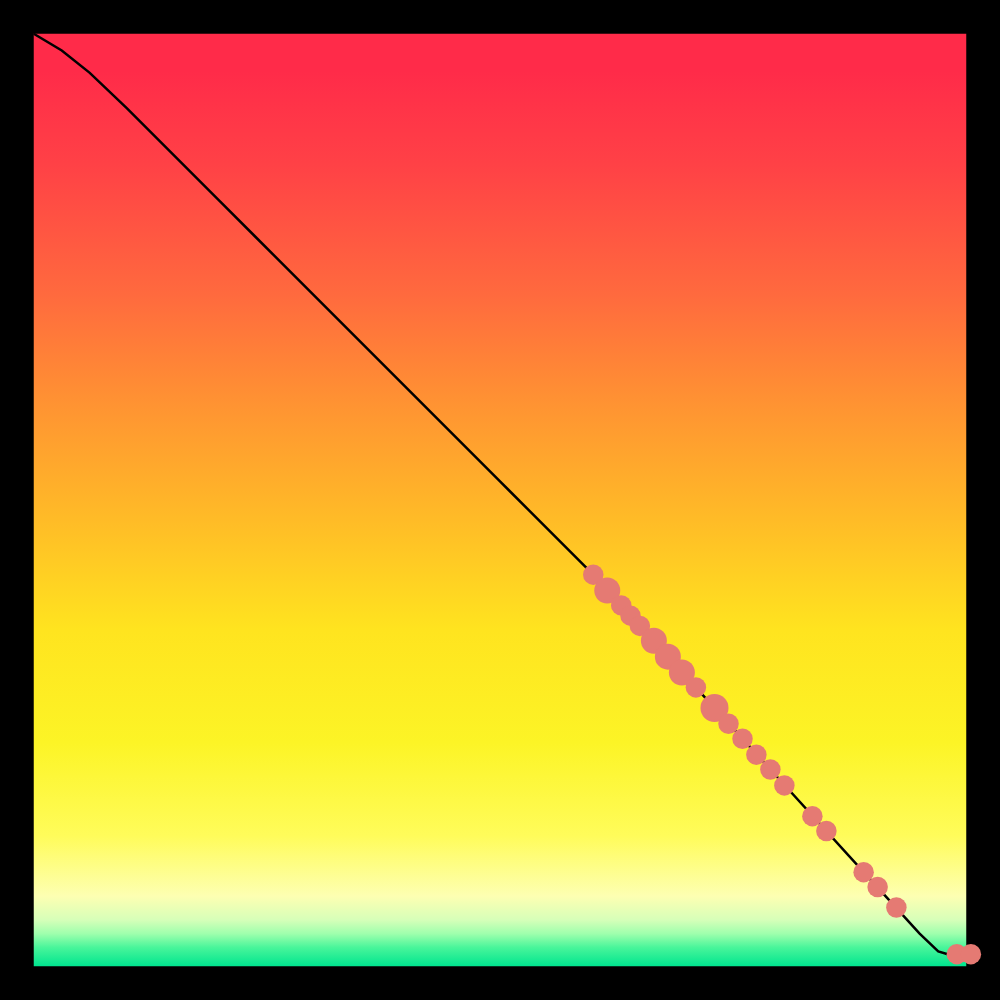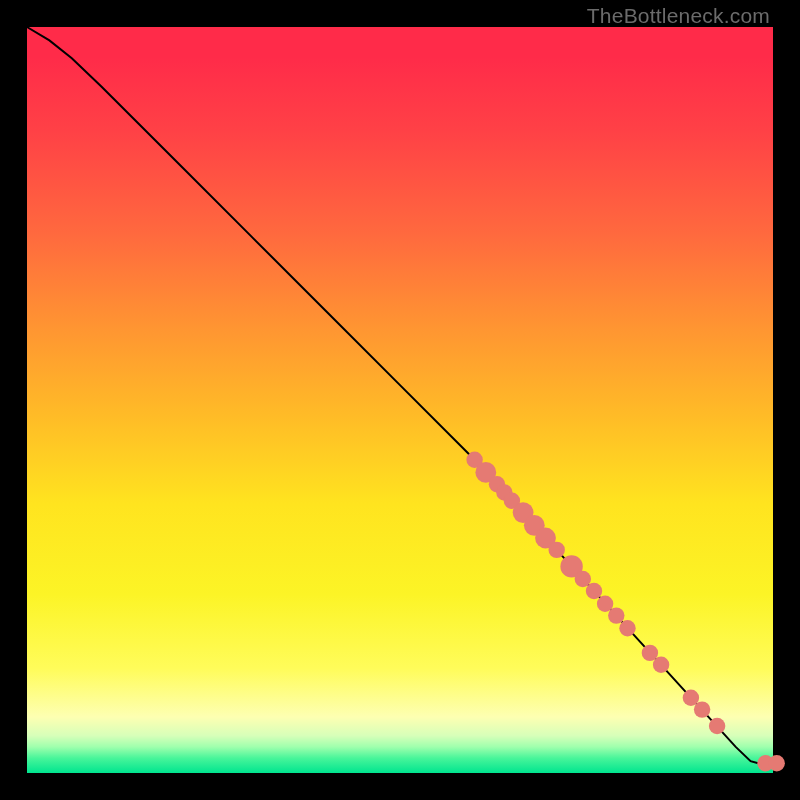--- a/index.html
+++ b/index.html
@@ -65,21 +65,20 @@
   }
   .dot {
     fill: #e57a73;
     stroke: none;
   }
 </style>
 </head>
 <body>
 
 <div class="canvas-wrap">
-  <div class="attribution">TheBottleneck.com</div>
 
   <div class="plot-area"></div>
 
   <svg class="overlay" viewBox="0 0 746 746" preserveAspectRatio="none">
     <path class="curve" d="M0.0 0.0 L22.4 13.4 L44.8 31.3 L74.6 59.7 L149.2 134.3 L223.8 208.9 L298.4 283.5 L373.0 358.1 L447.6 432.7 L522.2 514.7 L596.8 596.8 L671.4 678.9 L708.7 719.9 L723.6 734.1 L731.1 736.3 L746.0 736.3"></path>
     <g id="scatter-group">
         <circle class="dot" cx="447.6" cy="432.7" r="8.2"></circle>
         <circle class="dot" cx="458.8" cy="445.4" r="10.4"></circle>
         <circle class="dot" cx="470.0" cy="457.3" r="8.2"></circle>
         <circle class="dot" cx="477.4" cy="465.5" r="8.2"></circle>

